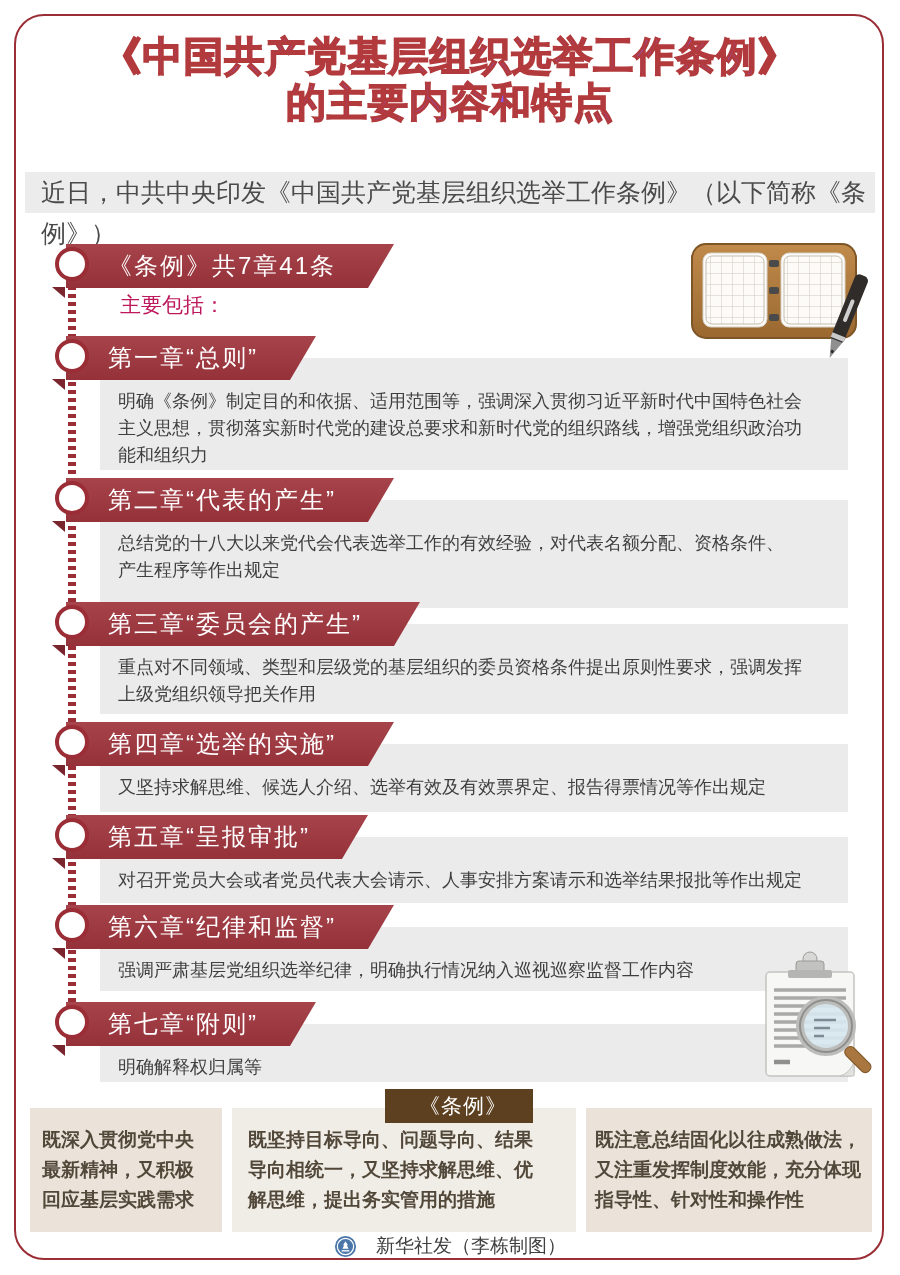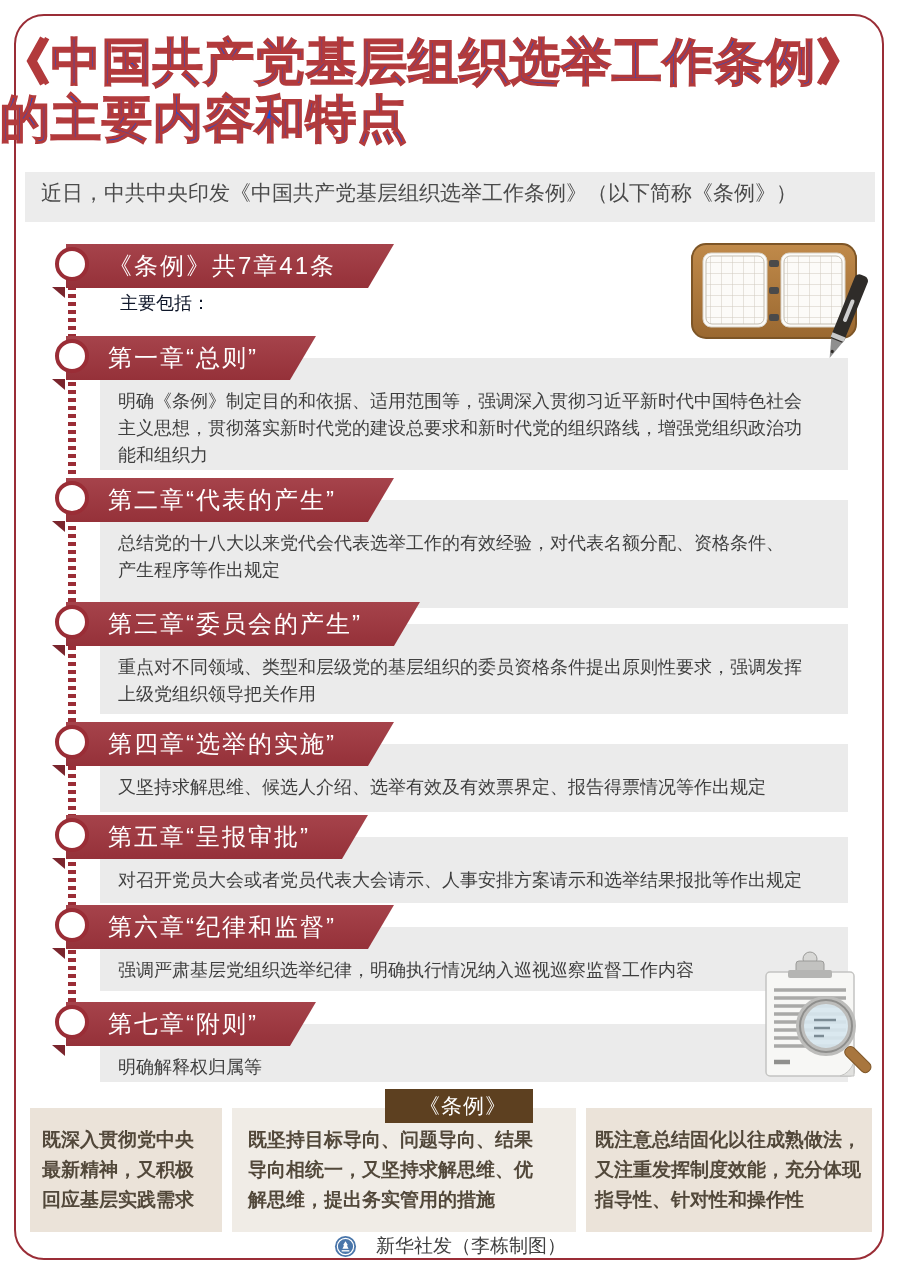--- a/index.html
+++ b/index.html
@@ -1,39 +1,39 @@
 <!DOCTYPE html>
 <html><head>
 <meta charset="utf-8">
 <style>
   html,body{margin:0;padding:0;background:#fff;}
   .page{position:relative;width:900px;height:1275px;background:#fff;overflow:hidden;
         font-family:"Liberation Sans",sans-serif;}
   .frame{position:absolute;left:14px;top:14px;width:870px;height:1246px;
          border:2px solid #9a2d36;border-radius:30px;box-sizing:border-box;z-index:0;}
-  .title{position:absolute;top:34px;left:0;width:100%;
-         color:#1d4ed8;font-weight:bold;font-size:50px;line-height:1.14;
+  .title{position:absolute;top:34px;left:0;width:100%;text-align:center;
+         color:#8b5cf6;font-weight:bold;font-size:40px;line-height:1.14;
          white-space:nowrap;z-index:2;-webkit-text-stroke:1.5px #b23a3c;letter-spacing:1px;}
-  .intro{position:absolute;left:25px;top:172px;width:850px;height:50px;background:#ececec;
-         font-size:21px;color:#4a4a4a;line-height:41px;padding-left:16px;box-sizing:border-box;z-index:1;}
+  .intro{position:absolute;left:25px;top:172px;width:850px;height:41px;background:#ececec;
+         font-size:25px;color:#4a4a4a;line-height:41px;padding-left:16px;box-sizing:border-box;z-index:1;}
   .timeline{position:absolute;left:68px;top:262px;width:8px;height:762px;
             background:repeating-linear-gradient(180deg,#9a2d36 0 4px,rgba(0,0,0,0) 4px 8px);z-index:1;}
   .node{position:absolute;left:55px;width:34px;height:34px;border-radius:50%;
         background:#fff;border:4px solid #9a2d36;box-sizing:border-box;z-index:3;}
   .fold{position:absolute;width:0;height:0;border-top:11px solid #7a252d;
         border-left:13px solid rgba(0,0,0,0);z-index:1;}
   .ribbon{position:absolute;left:66px;height:44px;line-height:44px;
           background:linear-gradient(180deg,#a6434b,#953139);
           color:#fff;font-size:24px;font-weight:normal;letter-spacing:2px;
           padding:0 58px 0 42px;white-space:nowrap;
           clip-path:polygon(0 0,100% 0,calc(100% - 26px) 100%,0 100%);z-index:2;}
   .bodybox{position:absolute;left:100px;width:748px;background:#ebebeb;color:#3f3f3f;
            font-size:18px;line-height:27px;padding:30px 16px 0 18px;box-sizing:border-box;
            white-space:pre-line;z-index:0;}
-  .includes{position:absolute;left:120px;top:291px;font-size:18px;color:#0f172a;z-index:1;}
+  .includes{position:absolute;left:120px;top:291px;font-size:21px;color:#be185d;z-index:1;}
   .icon{position:absolute;z-index:4;}
   .sum-badge{position:absolute;left:385px;top:1089px;width:140px;height:34px;background:#5d4020;
              color:#fff;font-size:21px;text-align:center;line-height:34px;z-index:3;letter-spacing:1px;padding-left:8px;}
   .sumbox{position:absolute;top:1108px;height:124px;background:#ebe3d9;color:#52483a;
           font-size:19px;line-height:30px;white-space:pre-line;display:flex;align-items:center;
           box-sizing:border-box;z-index:1;font-weight:bold;}
   .sumbox.mid{background:#f0ece6;}
   .footer{position:absolute;top:1233px;left:0;width:100%;display:flex;justify-content:center;
           align-items:center;gap:19px;font-size:19px;color:#3f3f3f;z-index:2;}
 </style>

